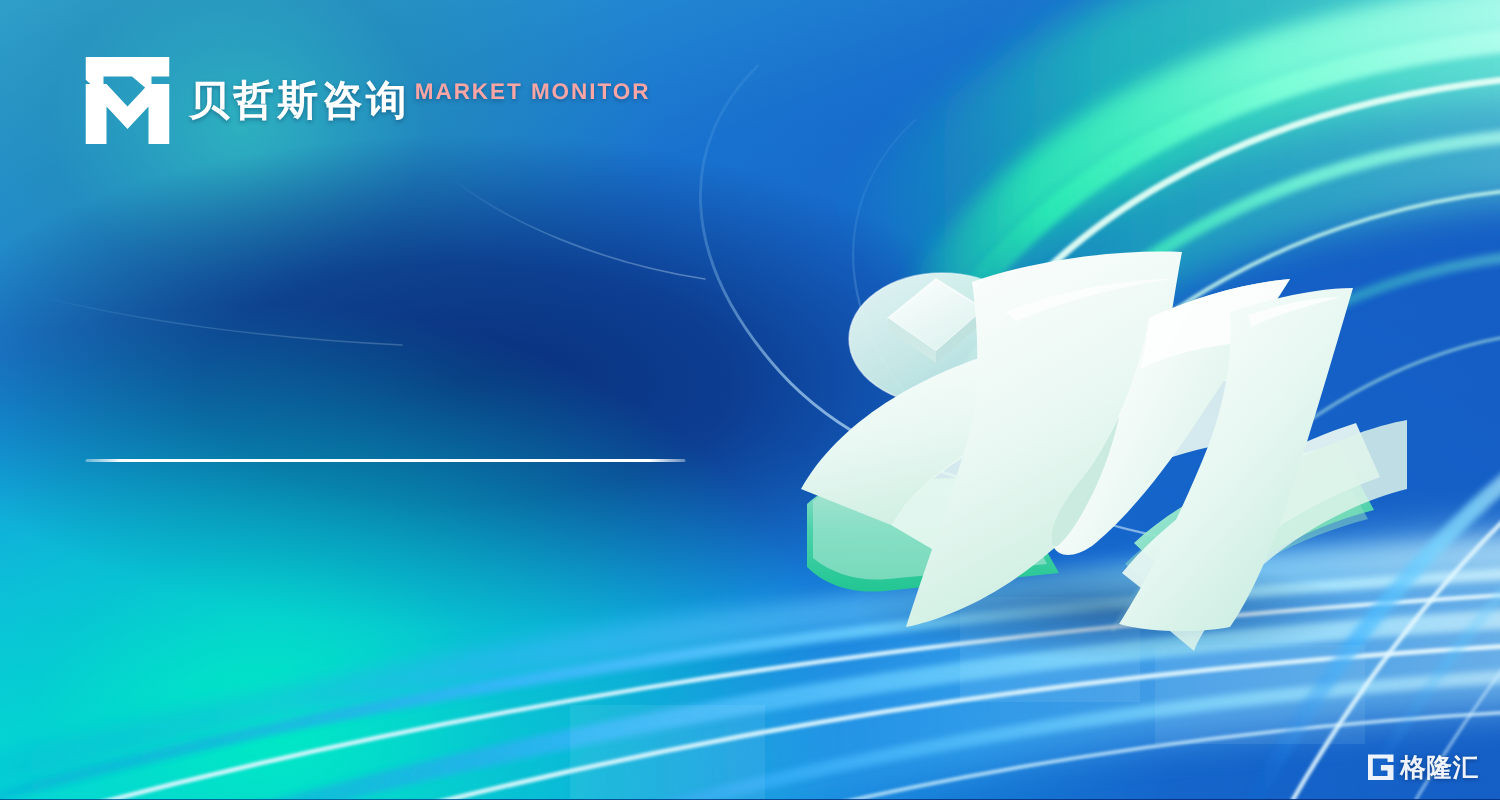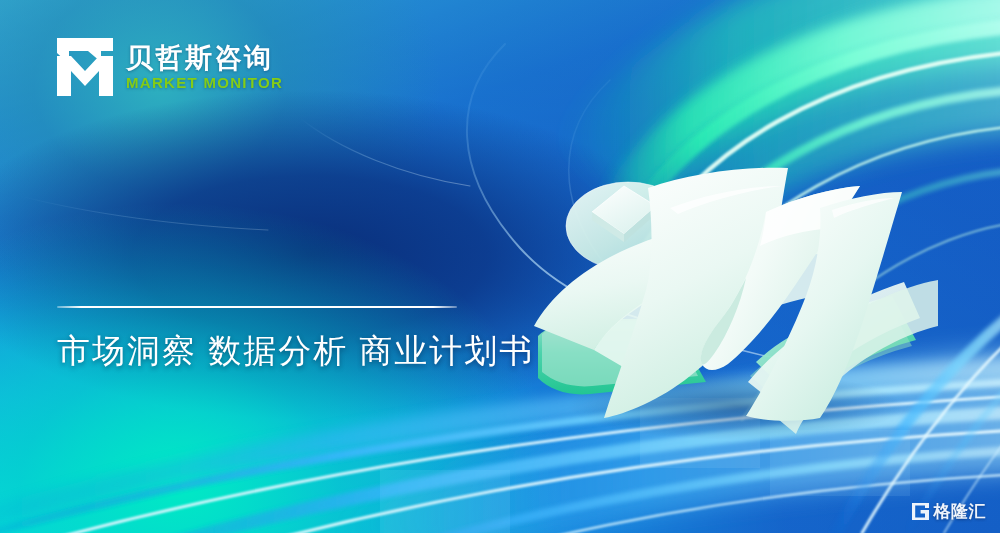--- a/index.html
+++ b/index.html
@@ -35,27 +35,27 @@
     background:radial-gradient(closest-side, rgba(0,235,196,.98) 0%, rgba(0,205,200,.62) 42%, rgba(0,150,190,0) 100%);
   }
 
   
   .fx{position:absolute;inset:0;overflow:hidden;}
   .fx svg{position:absolute;inset:0;width:1000px;height:533px;}
 
   
   .logo{position:absolute;left:57px;top:38px;display:flex;align-items:center;gap:13px;}
   .logo-mark{width:56px;height:58px;flex:0 0 auto;}
-  .logo-text{display:flex;flex-direction:column;gap:3px;justify-content:center;}
+  .logo-text{display:flex;gap:3px;justify-content:center;}
   .logo-cn{
     color:#ffffff;font-size:27px;font-weight:700;letter-spacing:2.5px;line-height:1;
     text-shadow:0 1px 3px rgba(3,30,70,.35);
   }
   .logo-en{
-    color:#84cc16;font-size:15px;font-weight:700;letter-spacing:1.3px;line-height:1;
+    color:#fca5a5;font-size:15px;font-weight:700;letter-spacing:1.3px;line-height:1;
     text-shadow:0 1px 3px rgba(3,30,70,.35);
   }
 
   
   .headline{
     position:absolute;left:54px;top:172px;
     color:#ffffff;
     font-size:100px;font-weight:700;line-height:1.06;
     letter-spacing:3px;
     text-shadow:3px 4px 7px rgba(2,16,48,.55);
@@ -307,21 +307,20 @@
         </g>
       </svg>
     </div>
     <div class="logo-text">
       <div class="logo-cn">贝哲斯咨询</div>
       <div class="logo-en">MARKET MONITOR</div>
     </div>
   </div>
 
   <div class="divider"></div>
-  <div class="subhead">市场洞察  数据分析  商业计划书</div>
 
   <div class="watermark">
     <div class="wm-mark">
       <svg viewBox="0 0 19 19" aria-hidden="true">
         <path d="M1,1 L18,1 L18,6 L14,6 L14,3.6 L4.2,3.6 L4.2,15.4 L14,15.4 L14,11.6 L9.6,11.6 L9.6,8 L18,8 L18,18 L1,18 Z" fill="#ffffff"></path>
       </svg>
     </div>
     <div class="wm-text">格隆汇</div>
   </div>
 

